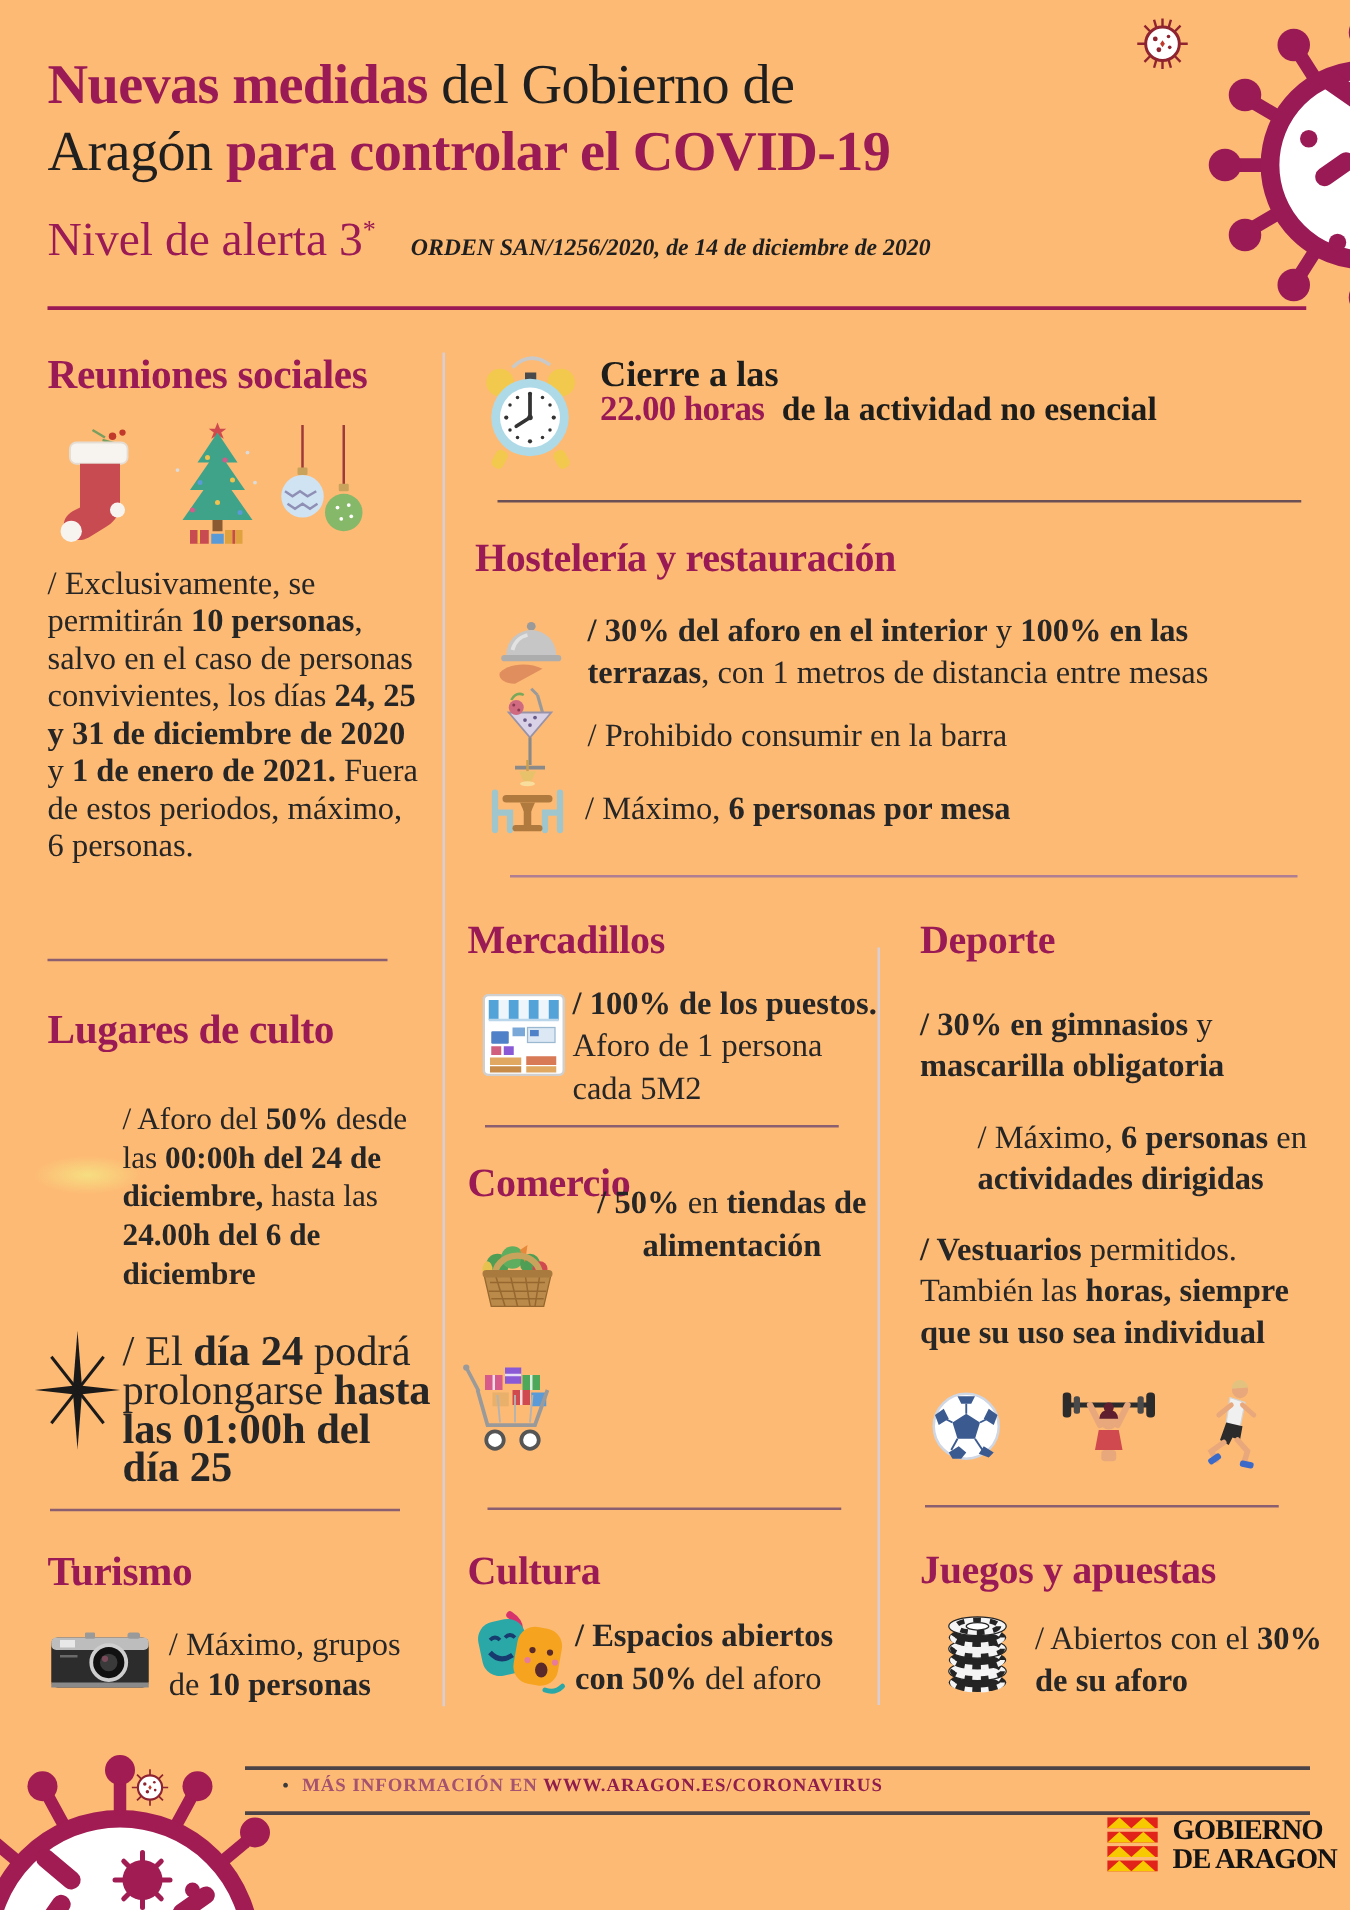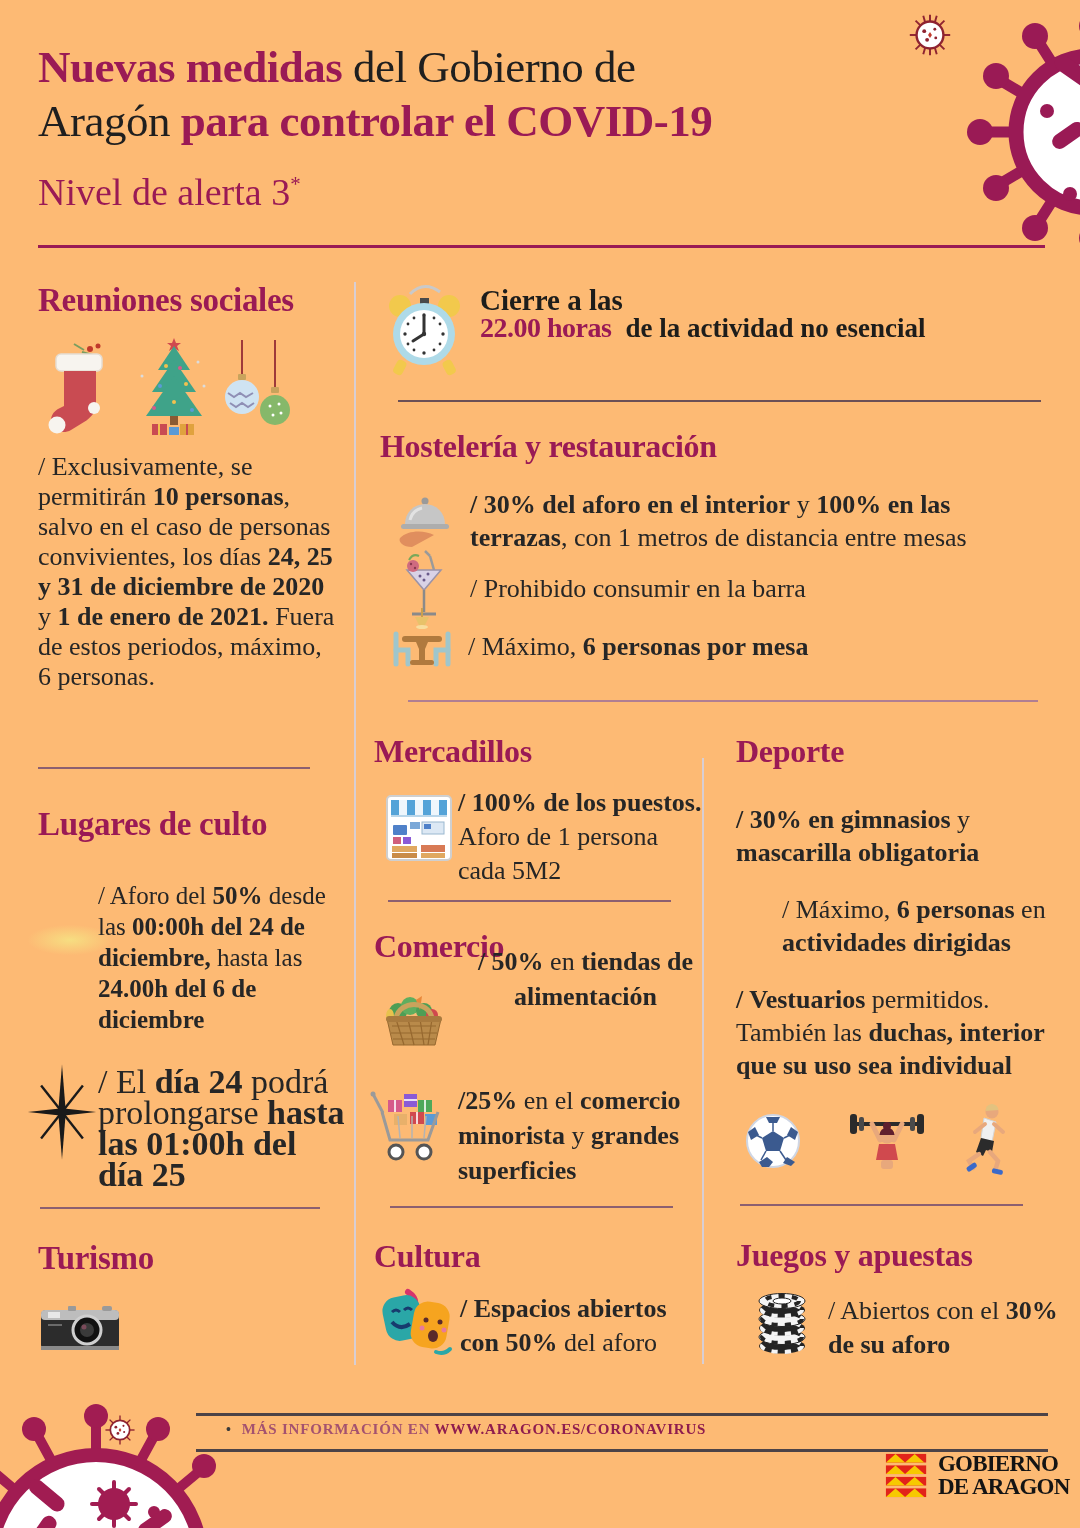--- a/index.html
+++ b/index.html
@@ -38,20 +38,21 @@
 
 <div class="page">
 
   <div class="abs" style="left:38px;top:40px;">
     <div class="headline"><span class="b" style="color: rgb(154, 26, 85);">Nuevas medidas</span><span> del Gobierno de</span></div>
     <div class="headline"><span>Aragón </span><span class="b" style="color: rgb(154, 26, 85);">para controlar el COVID-19</span></div>
   </div>
 
   <div class="abs alert-row" style="left:38px;top:170px;">
     <span class="alert-level"><span>Nivel de alerta 3</span><sup>*</sup></span>
+    <span class="order">ORDEN SAN/1256/2020, de 14 de diciembre de 2020</span>
   </div>
 
   <div class="abs hr-header" style="left:38px;top:245px;width:1007px;"></div>
 
   <span class="abs icon" style="left:905px;top:10px;">
     <svg width="50" height="50" viewBox="0 0 52 52">
       <g stroke="#8f2330" stroke-width="2">
         <line x1="26" y1="5" x2="26" y2="12"></line>
           <line x1="26" y1="40" x2="26" y2="47"></line>
         <line x1="5" y1="26" x2="12" y2="26"></line>
@@ -203,20 +204,21 @@
       <rect x="1" y="48" width="78" height="4" fill="#8a8a8a"></rect>
       <rect x="8" y="14" width="12" height="6" fill="#e8e8e8"></rect>
       <rect x="62" y="8" width="10" height="5" rx="2" fill="#9a9a9a"></rect>
       <rect x="28" y="8" width="8" height="5" rx="1" fill="#9a9a9a"></rect>
       <circle cx="47" cy="32" r="14" fill="#111" stroke="#cfcfcf" stroke-width="3"></circle>
       <circle cx="47" cy="32" r="7" fill="#3a3a3a"></circle>
       <circle cx="44" cy="29" r="2.5" fill="#7a4a5a"></circle>
       <rect x="8" y="26" width="14" height="2" fill="#6a6a6a"></rect>
     </svg>
   </span>
+  <p class="abs txt" style="left:135px;top:1300px;width:210px;line-height:32px;"><span>/ Máximo, grupos de </span><span class="b">10 personas</span></p>
 
   <span class="abs icon" style="left:382px;top:278px;">
     <svg width="85" height="100" viewBox="0 0 85 100">
       <path d="M28 16 Q42 2 58 14" stroke="#c9c9c9" stroke-width="3" fill="none"></path>
       <circle cx="18" cy="28" r="11" fill="#f2c94c"></circle>
       <circle cx="67" cy="28" r="11" fill="#f2c94c"></circle>
       <rect x="38" y="20" width="9" height="6" fill="#4a4a4a"></rect>
       <rect x="13" y="82" width="10" height="15" rx="4" fill="#f2c94c" transform="rotate(28 18 89)"></rect>
       <rect x="62" y="82" width="10" height="15" rx="4" fill="#f2c94c" transform="rotate(-28 67 89)"></rect>
       <circle cx="42" cy="56" r="31" fill="#aedae8"></circle>
@@ -370,21 +372,20 @@
       <path d="M12 26 L20 54 H58 L68 26" fill="none" stroke="#9a9a9a" stroke-width="3"></path>
       <line x1="28" y1="30" x2="30" y2="52" stroke="#b3b3b3" stroke-width="1.5"></line>
       <line x1="42" y1="30" x2="42" y2="52" stroke="#b3b3b3" stroke-width="1.5"></line>
       <line x1="56" y1="30" x2="54" y2="52" stroke="#b3b3b3" stroke-width="1.5"></line>
       <line x1="3" y1="8" x2="13" y2="27" stroke="#9a9a9a" stroke-width="3"></line>
       <circle cx="3" cy="8" r="2.5" fill="#9a9a9a"></circle>
       <circle cx="26" cy="66" r="7" fill="#fff" stroke="#555" stroke-width="3"></circle>
       <circle cx="54" cy="66" r="7" fill="#fff" stroke="#555" stroke-width="3"></circle>
     </svg>
   </span>
-  <p class="abs txt" style="left:458px;top:1083px;width:255px;line-height:35px;"><span class="b">/25%</span><span> en el </span><span class="b">comercio minorista</span><span> y </span><span class="b">grandes superficies</span></p>
 
   <div class="abs hr" style="left:390px;top:1206px;width:283px;"></div>
 
   <h2 class="abs sec" style="left:374px;top:1238px;font-size:32px;">Cultura</h2>
   <span class="abs icon" style="left:378px;top:1288px;">
     <svg width="76" height="70" viewBox="0 0 76 70">
       <path d="M30 4 q12 8 4 20" fill="none" stroke="#d6336c" stroke-width="6" stroke-linecap="round"></path>
       <rect x="6" y="8" width="38" height="44" rx="14" fill="#2aa7a7" transform="rotate(-12 25 30)"></rect>
       <path d="M14 24 q4 -4 8 0" stroke="#173b6e" stroke-width="3" fill="none"></path>
       <path d="M26 22 q4 -4 8 0" stroke="#173b6e" stroke-width="3" fill="none"></path>
@@ -396,21 +397,21 @@
       <circle cx="44" cy="40" r="2.5" fill="#e87a9a"></circle>
         <circle cx="66" cy="42" r="2.5" fill="#e87a9a"></circle>
       <path d="M58 64 q8 3 14 -3" fill="none" stroke="#2aa7a7" stroke-width="4" stroke-linecap="round"></path>
     </svg>
   </span>
   <p class="abs txt" style="left:460px;top:1292px;width:245px;line-height:34px;"><span class="b">/ Espacios abiertos con 50%</span><span> del aforo</span></p>
 
   <h2 class="abs sec" style="left:736px;top:733px;font-size:32px;">Deporte</h2>
   <p class="abs txt" style="left:736px;top:803px;width:305px;line-height:33px;"><span class="b">/ 30% en gimnasios</span><span> y </span><span class="b">mascarilla obligatoria</span></p>
   <p class="abs txt" style="left:736px;top:893px;width:305px;line-height:33px;margin-left:46px;"><span>/ Máximo, </span><span class="b">6 personas</span><span> en </span><span class="b">actividades dirigidas</span></p>
-  <p class="abs txt" style="left:736px;top:983px;width:312px;line-height:33px;"><span class="b">/ Vestuarios</span><span> permitidos. También las </span><span class="b">duchas, interior que su uso sea individual</span></p>
+  <p class="abs txt" style="left:736px;top:983px;width:312px;line-height:33px;"><span class="b">/ Vestuarios</span><span> permitidos. También las </span><span class="b">horas, siempre que su uso sea individual</span></p>
 
   <span class="abs icon" style="left:744px;top:1112px;">
     <svg width="58" height="58" viewBox="0 0 58 58">
       <circle cx="29" cy="29" r="26" fill="#fff" stroke="#cfd6e4" stroke-width="2"></circle>
       <polygon points="29,19 40,26 36,39 22,39 18,26" fill="#3b5a8f"></polygon>
       <polygon points="22,5 36,5 33,11 25,11" fill="#3b5a8f"></polygon>
       <polygon points="4,20 11,15 15,23 7,28" fill="#3b5a8f"></polygon>
       <polygon points="47,15 54,20 51,28 43,23" fill="#3b5a8f"></polygon>
       <polygon points="15,50 23,45 29,50 25,55 18,55" fill="#3b5a8f"></polygon>
       <polygon points="43,45 51,50 47,54 39,51" fill="#3b5a8f"></polygon>

